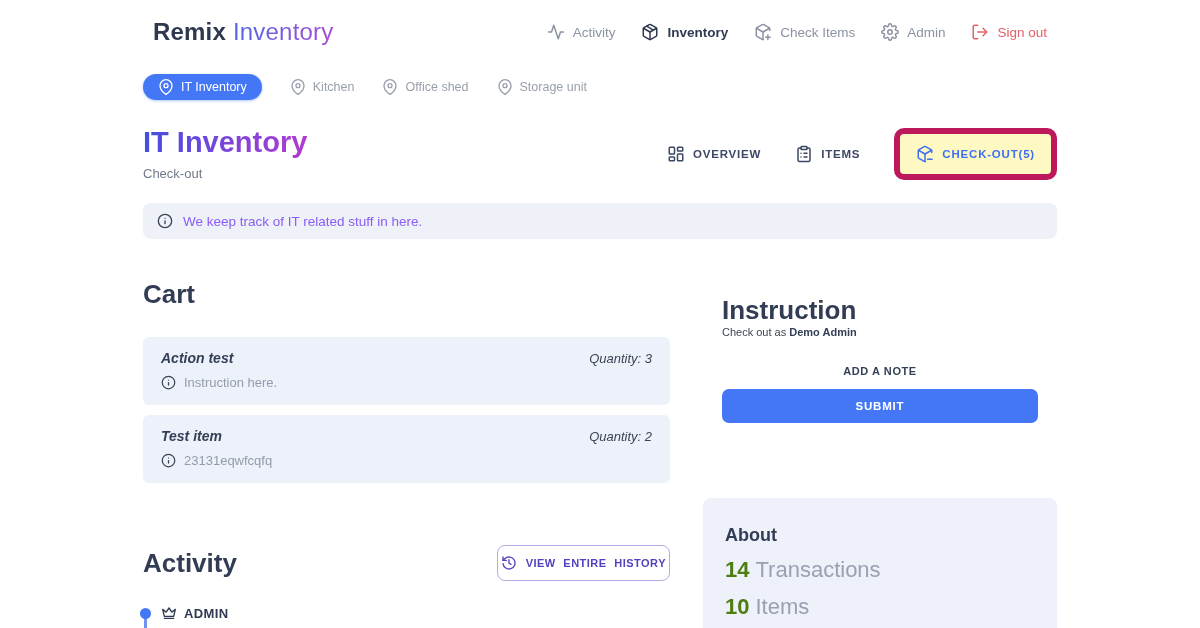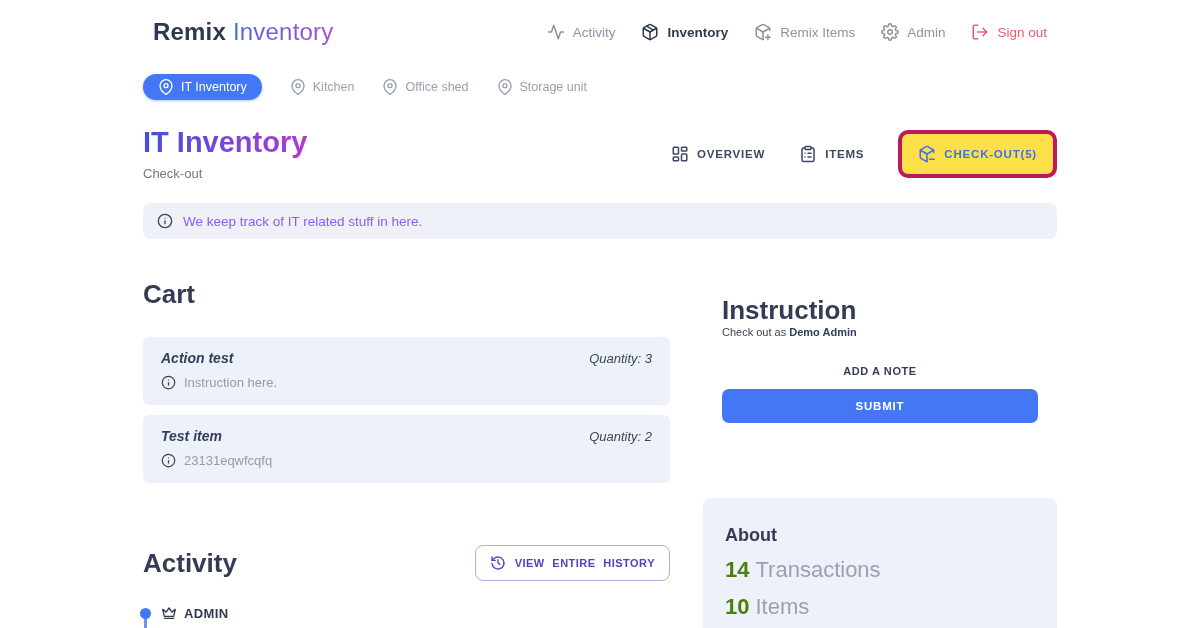--- a/index.html
+++ b/index.html
@@ -30,21 +30,21 @@
   
   .title-row { display:flex; justify-content:space-between; align-items:center; margin-top:26px; }
   .page-title { font-size:29px; font-weight:bold; background:linear-gradient(90deg,#4150e0,#b23ad0);
     -webkit-background-clip:text; background-clip:text; color:transparent; }
   .page-subtitle { font-size:13px; color:#717a89; margin-top:7px; }
   .view-btns { display:flex; align-items:center; gap:34px; }
   .view-btn { display:flex; align-items:center; gap:8px; font-size:11.5px; font-weight:bold;
     letter-spacing:.8px; color:#3b4763; background:none; border:none; cursor:pointer;
     font-family:"Liberation Sans",sans-serif; }
   .view-btn svg { width:18px; height:18px; }
-  .view-btn.active { color:#3e6ff5; border:4px solid #be185d; border-radius:10px; padding:11px 16px; background:#fde047; }
+  .view-btn.active { color:#3e6ff5; border:6px solid #be185d; border-radius:10px; padding:11px 16px; background:#fef9c3; }
 
   
   .banner { margin-top:22px; background:#eef1f8; border-radius:8px; padding:10px 14px;
     display:flex; align-items:center; gap:10px; font-size:13.5px; color:#8b5cf6; }
   .banner svg { width:16px; height:16px; flex:none; color:#3b4455; }
 
   
   .main { display:grid; grid-template-columns:527px 354px; column-gap:33px; margin-top:40px; }
 
   h2.section { font-size:26px; font-weight:bold; color:#323d55; }
@@ -67,21 +67,21 @@
     font-size:11px; font-weight:bold; letter-spacing:.6px; color:#333f56; cursor:pointer;
     font-family:"Liberation Sans",sans-serif; }
   .submit-btn { display:block; width:100%; margin-top:12px; background:#4377f6; border:none; border-radius:7px;
     padding:11px 11px; color:#fff; font-size:11.5px; font-weight:bold; letter-spacing:.8px; cursor:pointer;
     font-family:"Liberation Sans",sans-serif; }
 
   
   .activity { margin-top:62px; }
   .activity-head { display:flex; justify-content:space-between; align-items:center; }
   .history-btn { display:flex; align-items:center; gap:9px; border:1px solid #b3abe6; border-radius:8px;
-    background:#fff; padding:9px 14px; color:#5143c0; font-size:11px; font-weight:bold;
+    background:#fff; padding:9px 3px; color:#5143c0; font-size:11px; font-weight:bold;
     letter-spacing:.5px; word-spacing:4px; cursor:pointer; font-family:"Liberation Sans",sans-serif;margin-left:32px; }
   .history-btn svg { width:16px; height:16px; }
   .timeline { position:relative; margin-top:24px; padding-left:18px; }
   .timeline-line { position:absolute; left:1px; top:10px; width:3px; height:120px; background:#6f92ee; border-radius:2px; }
   .timeline-dot { position:absolute; left:-3px; top:3px; width:11px; height:11px; background:#4377f6; border-radius:50%; }
   .entry { display:flex; justify-content:space-between; align-items:flex-end; }
   .entry-user { display:flex; align-items:center; gap:7px; font-size:13px; font-weight:bold;
     letter-spacing:.4px; color:#2f3a50; }
   .entry-user svg { width:16px; height:16px; }
   .entry-time { font-size:12.5px; color:#bd5bb5; margin-top:6px; }
@@ -120,21 +120,21 @@
         <span>Inventory</span>
       </div>
       <div class="nav-item">
         <svg class="icon" viewBox="0 0 24 24">
             <path d="M21 10V8a2 2 0 0 0-1-1.73l-7-4a2 2 0 0 0-2 0l-7 4A2 2 0 0 0 3 8v8a2 2 0 0 0 1 1.73l7 4a2 2 0 0 0 1.5.18"></path>
             <path d="M3.3 7 12 12l8.7-5"></path>
             <path d="M12 22V12"></path>
             <line x1="15.5" y1="19" x2="21.5" y2="19"></line>
             <line x1="18.5" y1="16" x2="18.5" y2="22"></line>
           </svg>
-        <span>Remix Items</span>
+        <span>Check Items</span>
       </div>
       <div class="nav-item">
         <svg class="icon" viewBox="0 0 24 24">
             <circle cx="12" cy="12" r="3"></circle>
             <path d="M19.4 15a1.65 1.65 0 0 0 .33 1.82l.06.06a2 2 0 0 1 0 2.83 2 2 0 0 1-2.83 0l-.06-.06a1.65 1.65 0 0 0-1.82-.33 1.65 1.65 0 0 0-1 1.51V21a2 2 0 0 1-2 2 2 2 0 0 1-2-2v-.09A1.65 1.65 0 0 0 9 19.4a1.65 1.65 0 0 0-1.82.33l-.06.06a2 2 0 0 1-2.83 0 2 2 0 0 1 0-2.83l.06-.06a1.65 1.65 0 0 0 .33-1.82 1.65 1.65 0 0 0-1.51-1H3a2 2 0 0 1-2-2 2 2 0 0 1 2-2h.09A1.65 1.65 0 0 0 4.6 9a1.65 1.65 0 0 0-.33-1.82l-.06-.06a2 2 0 0 1 0-2.83 2 2 0 0 1 2.83 0l.06.06a1.65 1.65 0 0 0 1.82.33H9a1.65 1.65 0 0 0 1-1.51V3a2 2 0 0 1 2-2 2 2 0 0 1 2 2v.09a1.65 1.65 0 0 0 1 1.51 1.65 1.65 0 0 0 1.82-.33l.06-.06a2 2 0 0 1 2.83 0 2 2 0 0 1 0 2.83l-.06.06a1.65 1.65 0 0 0-.33 1.82V9a1.65 1.65 0 0 0 1.51 1H21a2 2 0 0 1 2 2 2 2 0 0 1-2 2h-.09a1.65 1.65 0 0 0-1.51 1z"></path>
           </svg>
         <span>Admin</span>
       </div>
       <div class="nav-item signout">
         <svg class="icon" viewBox="0 0 24 24">

